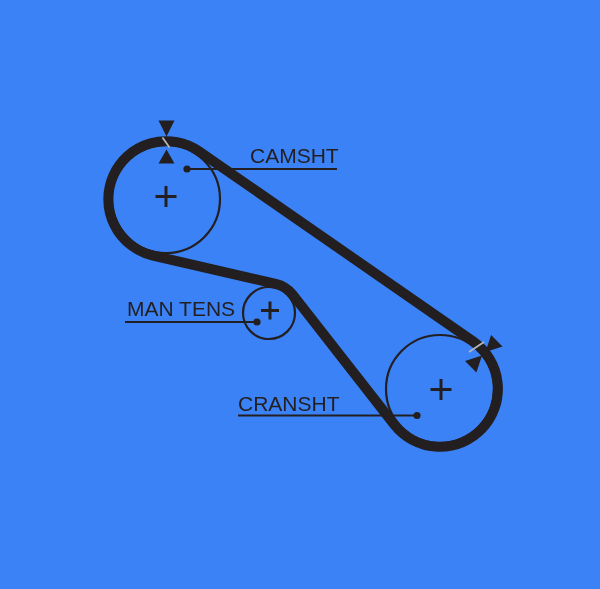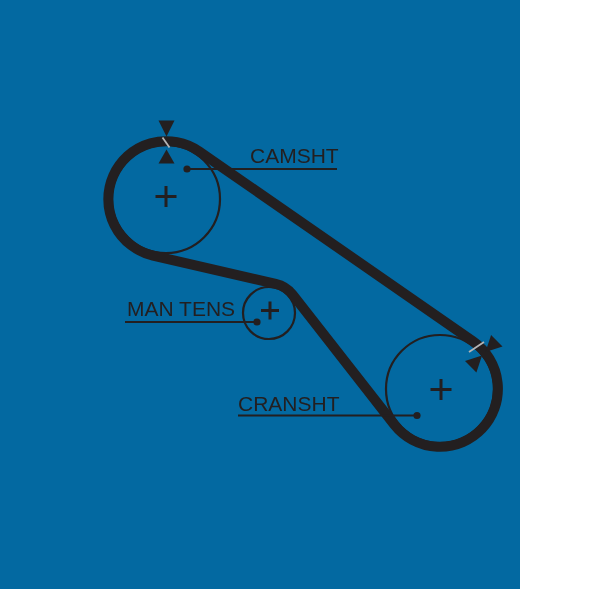--- a/index.html
+++ b/index.html
@@ -2,23 +2,23 @@
 <html><head>
 <meta charset="utf-8">
 <style>
   html, body {
     margin: 0;
     padding: 0;
     background: #ffffff;
   }
   .screen {
     position: relative;
-    width: 520px;
+    width: 600px;
     height: 589px;
-    background: #0369a1;
+    background: #3b82f6;
     overflow: hidden;
     font-family: "Liberation Sans", sans-serif;
   }
   svg.diagram {
     position: absolute;
     top: 0;
     left: 0;
   }
   .belt {
     fill: none;

